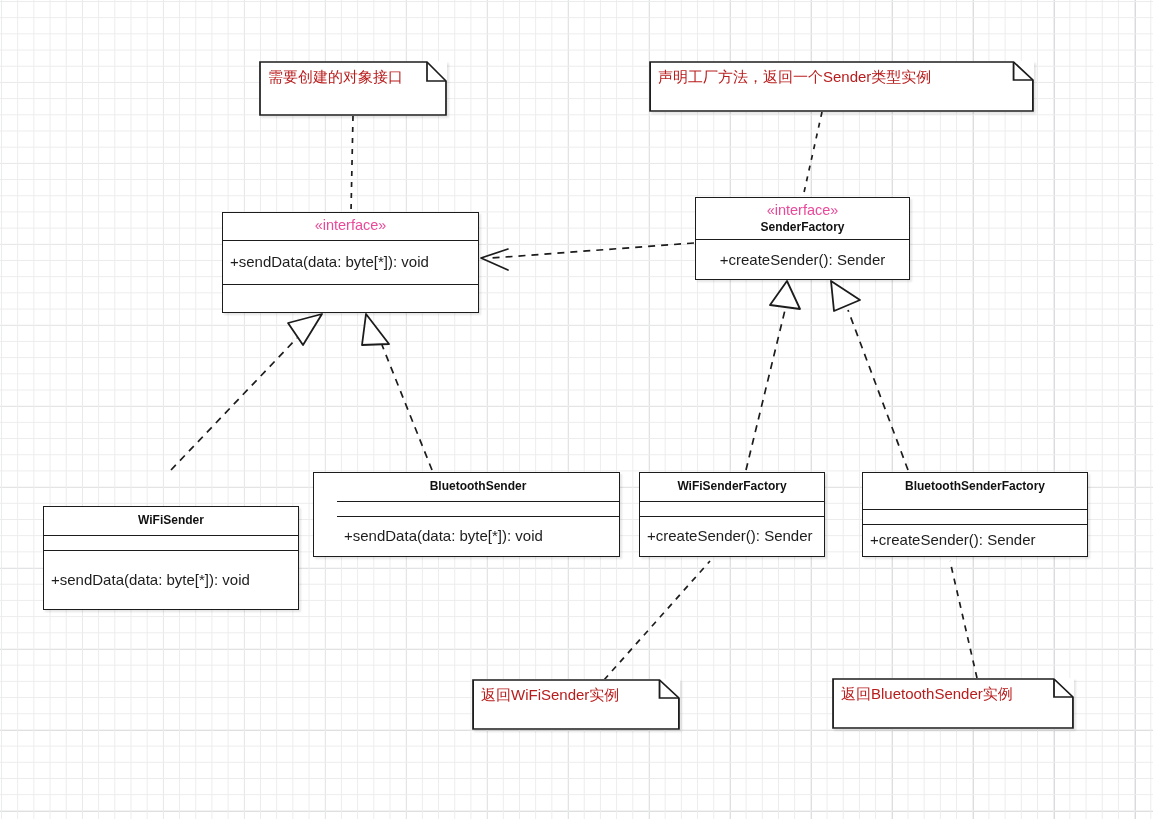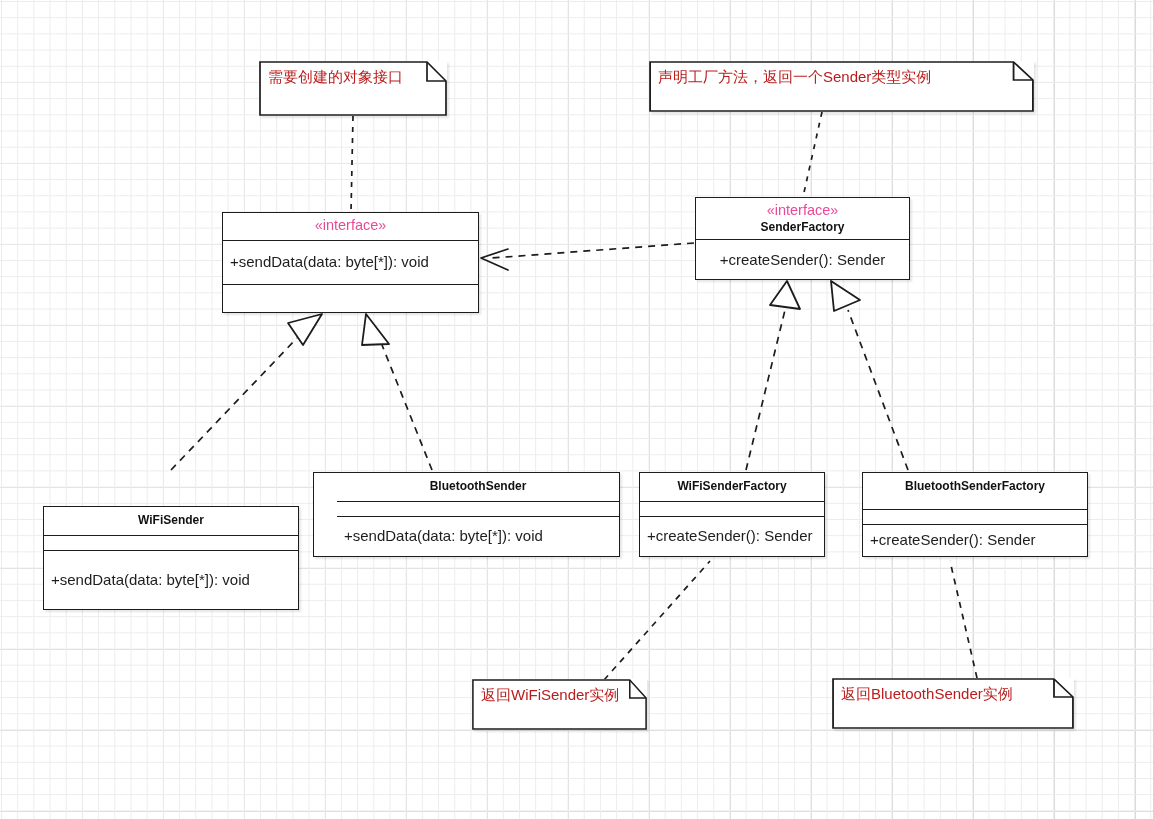--- a/index.html
+++ b/index.html
@@ -190,21 +190,21 @@
   </div>
 
   <div class="uml-class" style="left:862px; top:472px; width:226px; height:85px;">
     <div class="uml-head" style="padding-top:6px; padding-bottom:15px;">
       <span class="cls-name">BluetoothSenderFactory</span>
     </div>
     <div class="uml-empty"></div>
     <div class="uml-members">+createSender(): Sender</div>
   </div>
 
-  <div class="uml-note" style="left:472px; top:679px; width:175px; height:51px;">
+  <div class="uml-note" style="left:472px; top:679px; width:208px; height:51px;">
     <svg class="note-svg" viewBox="0 0 193 51" preserveAspectRatio="none" xmlns="http://www.w3.org/2000/svg">
       <path d="M1,1 L174,1 L192,19 L192,50 L1,50 Z" fill="#ffffff" stroke="#1c1c1c" stroke-width="1.7" stroke-linejoin="miter"></path>
       <path d="M174,1 L174,19 L192,19" fill="none" stroke="#1c1c1c" stroke-width="1.7"></path>
     </svg>
     <div class="note-text">返回WiFiSender实例</div>
   </div>
 
   <div class="uml-note" style="left:832px; top:678px; width:242px; height:51px;">
     <svg class="note-svg" viewBox="0 0 230 51" preserveAspectRatio="none" xmlns="http://www.w3.org/2000/svg">
       <path d="M1,1 L211,1 L229,19 L229,50 L1,50 Z" fill="#ffffff" stroke="#1c1c1c" stroke-width="1.7" stroke-linejoin="miter"></path>

